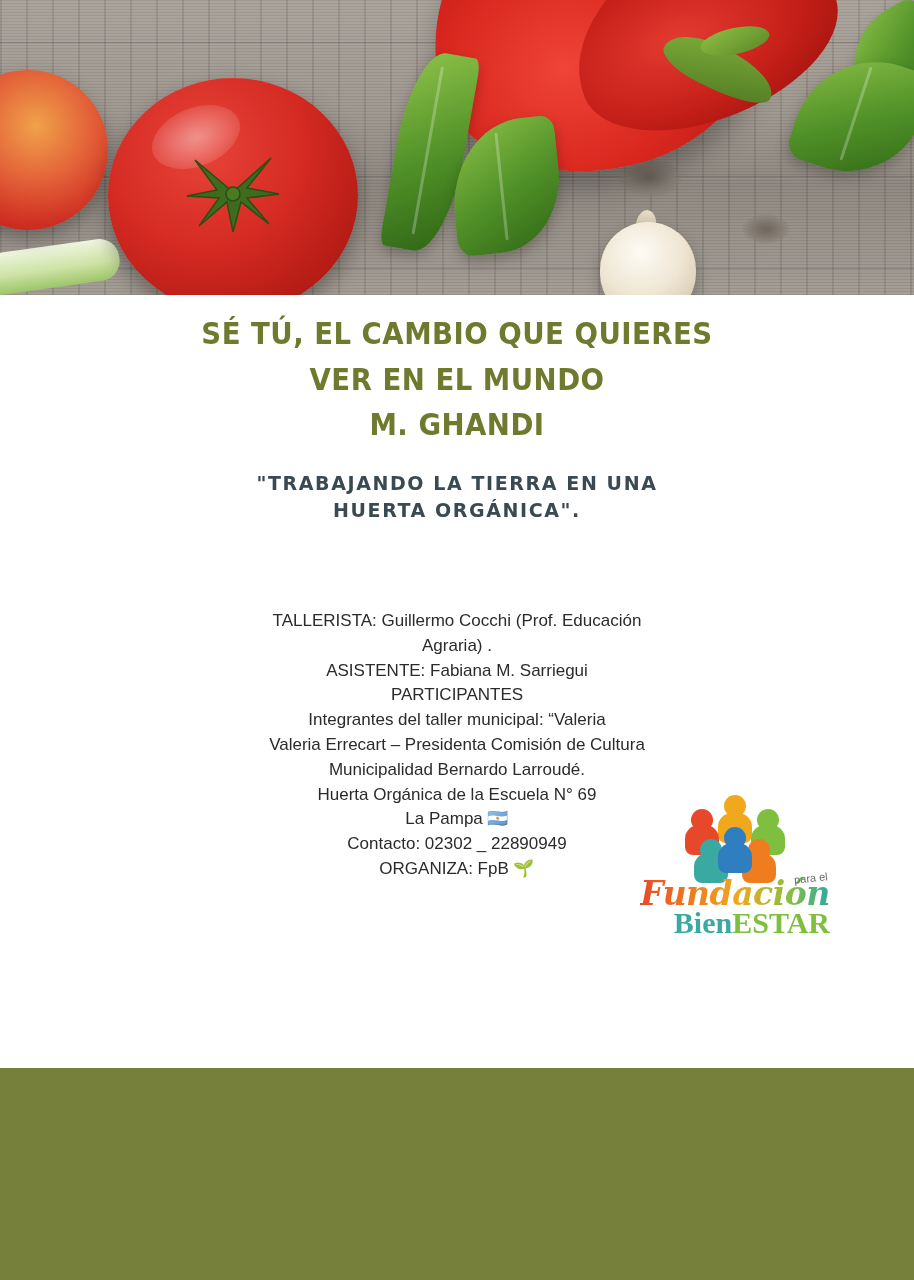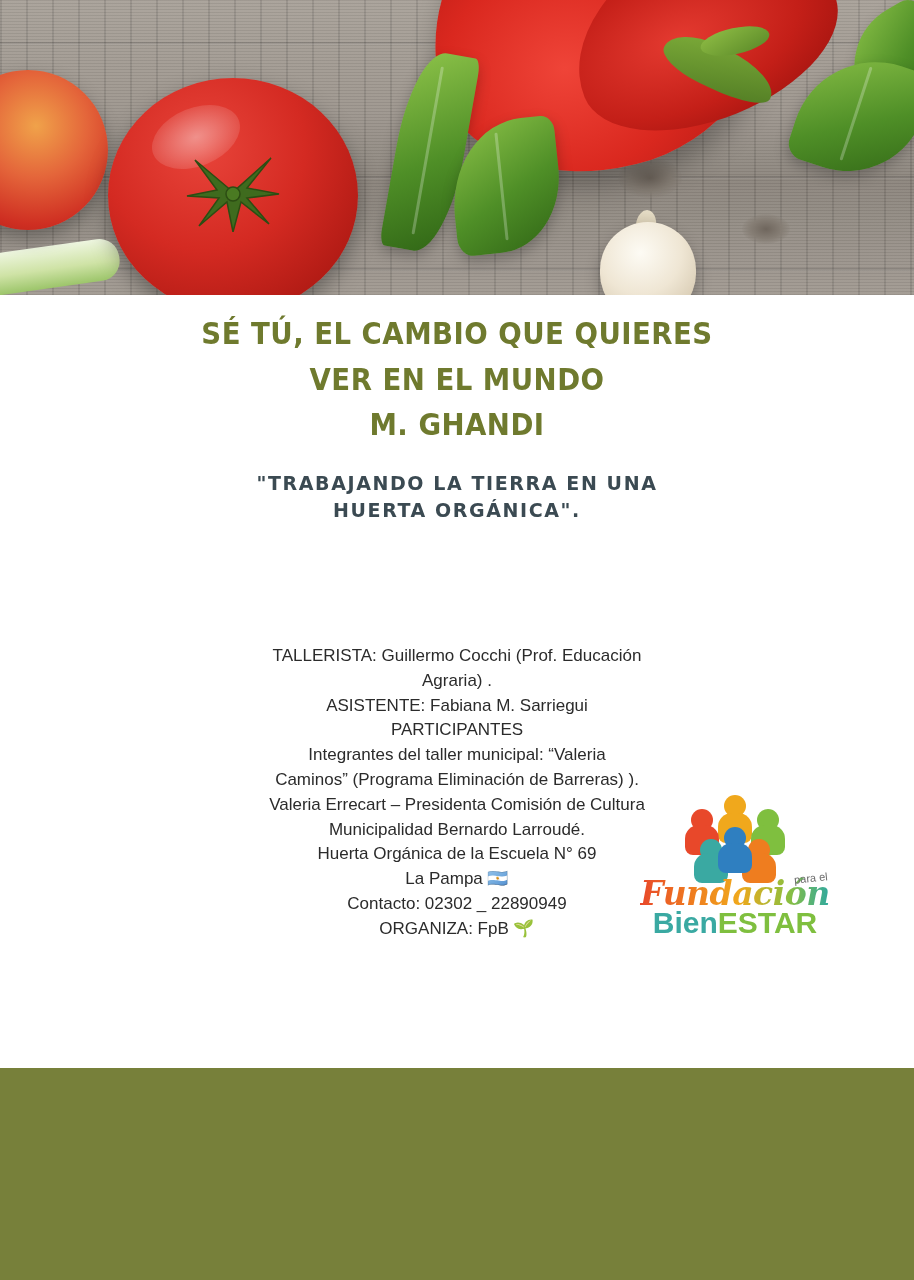--- a/index.html
+++ b/index.html
@@ -185,21 +185,21 @@
     text-align: center;
     color: #3b4a52;
     font-family: "DejaVu Sans", sans-serif;
     font-weight: bold;
     font-size: 19px;
     letter-spacing: 1.6px;
     line-height: 1.45;
   }
 
   .body-block {
-    margin: 119px auto 0 auto;
+    margin: 84px auto 0 auto;
     width: 520px;
     text-align: center;
     color: #2b2b2b;
     font-family: "Liberation Sans", sans-serif;
     font-size: 17px;
     line-height: 1.46;
   }
   .body-block p { margin: 0; }
 
   
@@ -250,24 +250,25 @@
     position: absolute;
     right: 2px;
     top: -4px;
     font-family: "Liberation Sans", sans-serif;
     font-size: 11px;
     color: #6b6b6b;
     transform: rotate(-6deg);
   }
   .line2 {
     margin-top: -2px;
-    font-family: Liberation Sans, sans-serif;
+    font-family: Liberation Serif, serif;
     font-weight: bold;
     font-size: 30px;
     letter-spacing: 0px;
+    text-align: right;
   }
   .bien { color: #3aa9a2; }
   .estar { color: #7fbf3f; }
 
   
   .footer-band {
     position: absolute;
     left: 0;
     top: 1068px;
     width: 914px;
@@ -330,21 +331,20 @@
     <div>"TRABAJANDO LA TIERRA EN UNA</div>
     <div>HUERTA ORGÁNICA".</div>
   </div>
 
   <div class="body-block">
     <p>TALLERISTA: Guillermo Cocchi (Prof. Educación</p>
     <p>Agraria) .</p>
     <p>ASISTENTE: Fabiana M. Sarriegui</p>
     <p>PARTICIPANTES</p>
     <p>Integrantes del taller municipal: “Valeria</p>
-    <p>Caminos” (Programa Eliminación de Barreras) ).</p>
     <p>Valeria Errecart – Presidenta Comisión de Cultura</p>
     <p>Municipalidad Bernardo Larroudé.</p>
     <p>Huerta Orgánica de la Escuela N° 69</p>
     <p>La Pampa 🇦🇷</p>
     <p>Contacto: 02302 _ 22890949</p>
     <p>ORGANIZA: FpB  🌱</p>
   </div>
 </div>
 
 <div class="logo">

